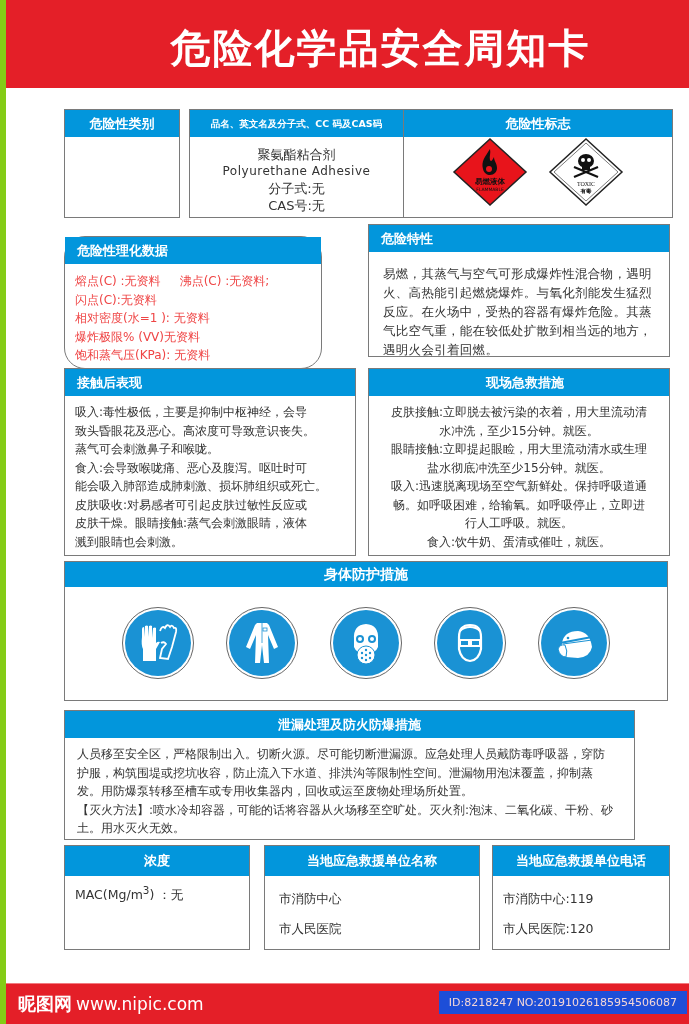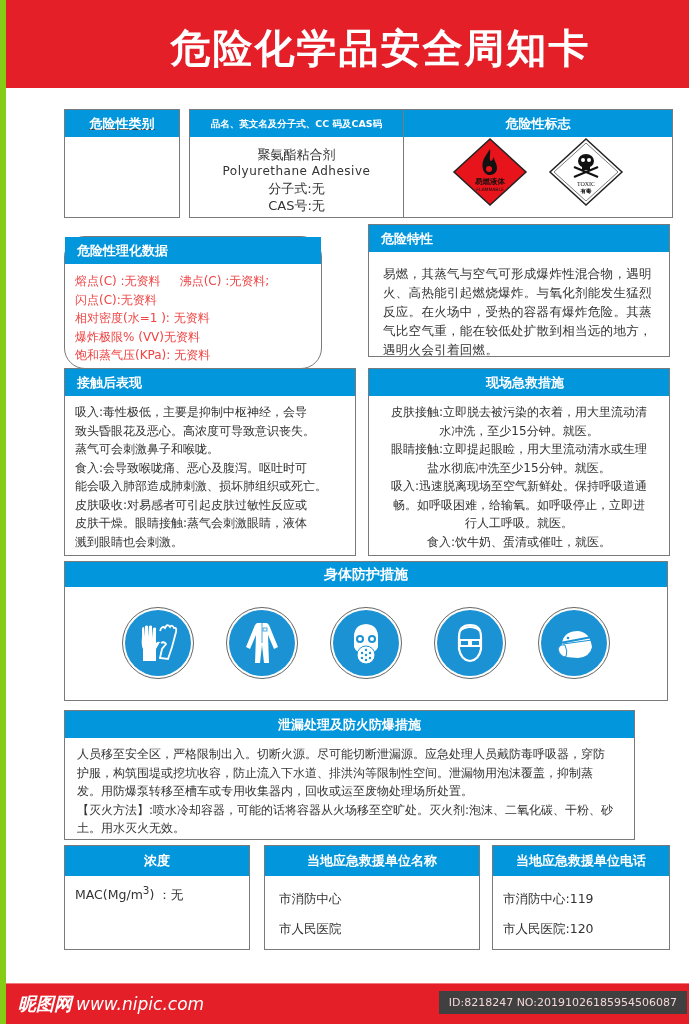--- a/index.html
+++ b/index.html
@@ -12,21 +12,21 @@
   .title { position: absolute; left: 0; top: 22px; width: 689px; text-align: center; padding-left: 60px;
            color: #fff; font-size: 40px; font-weight: bold; letter-spacing: 2px; line-height: 52px; }
 
   .box { position: absolute; border: 1px solid #7a7a7a; background: #fff; }
   .hdr { background: #0296dc; color: #fff; font-weight: bold; font-size: 13px; height: 27px; line-height: 27px; }
   .hdr.center { text-align: center; }
   .hdr.left { padding-left: 12px; }
   .body-text { font-size: 12px; line-height: 18.5px; color: #ef4444; }
 
   
-  #b-cat { left: 58px; top: 109px; width: 116px; height: 109px; text-decoration: underline; }
+  #b-cat { left: 58px; top: 109px; width: 116px; height: 109px; }
   #b-name { left: 183px; top: 109px; width: 214px; height: 109px; border-right: none; }
   #b-sign { left: 397px; top: 109px; width: 270px; height: 109px; }
   .cat-text { text-align: center; font-size: 13px; line-height: 18px; padding-top: 24px; }
   .name-hdr { font-size: 9.5px; text-align: center; }
   .name-text { text-align: center; font-size: 13px; line-height: 17px; padding-top: 9px; }
   .name-text .en { font-size: 12px; letter-spacing: 0.5px; }
   .signs { display: flex; justify-content: center; gap: 20px; }
 
   
   #b-phys { left: 58px; top: 236px; width: 258px; height: 133px; border-radius: 21px; }
@@ -54,23 +54,23 @@
   
   #b-conc { left: 58px; top: 845px; width: 186px; height: 105px; }
   #b-unit { left: 258px; top: 845px; width: 216px; height: 105px; }
   #b-tel { left: 486px; top: 845px; width: 178px; height: 105px; }
   #b-conc .hdr, #b-unit .hdr, #b-tel .hdr { height: 30px; line-height: 30px; }
   .conc-body { padding: 8px 10px; font-size: 12.5px; }
   .list-body { padding: 8px 14px; font-size: 12.5px; line-height: 30px; }
   #b-tel .list-body { padding-left: 10px; }
 
   .bottom-band { position: absolute; left: 0; top: 983px; width: 689px; height: 41px; background: #e41f28; border-top: 1px solid #f27a7f; }
-  .logo { position: absolute; left: 12px; top: 0; height: 33px; line-height: 40px; color: #fff; font-size: 18px; font-weight: bold; font-style: italic; }
+  .logo { position: absolute; left: 12px; top: 0; height: 33px; line-height: 40px; color: #fff; font-size: 18px; font-weight: bold; }
   .logo .url { font-weight: normal; font-size: 17px; margin-left: 4px; }
-  .idbox { position: absolute; right: 8px; top: 7px; height: 23px; line-height: 23px; padding: 0 10px; background: #404040; color: #f4d6d7; font-size: 11px; }
+  .idbox { position: absolute; right: 8px; top: 7px; height: 23px; line-height: 23px; padding: 0 10px; background: #1d4ed8; color: #f4d6d7; font-size: 11px; }
 </style>
 </head>
 <body>
 
 <div class="page">
 
   <div class="top-band"></div>
   <div class="title">危险化学品安全周知卡</div>
 
   <div class="box" id="b-cat">

